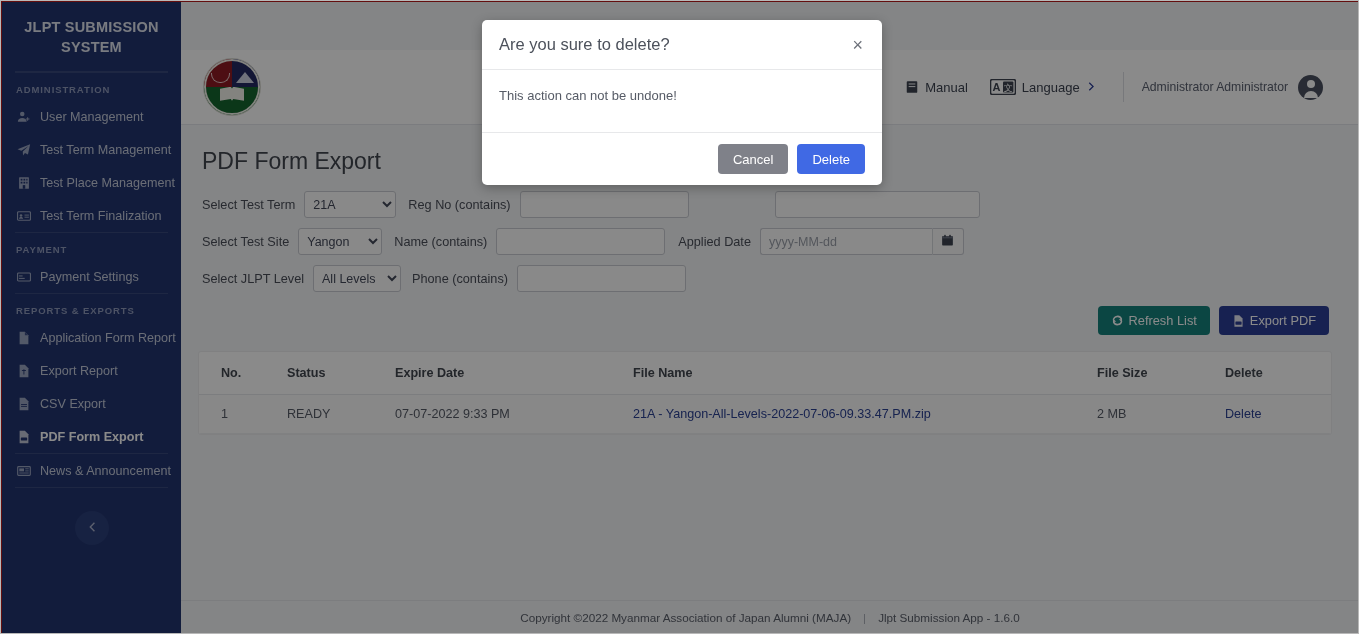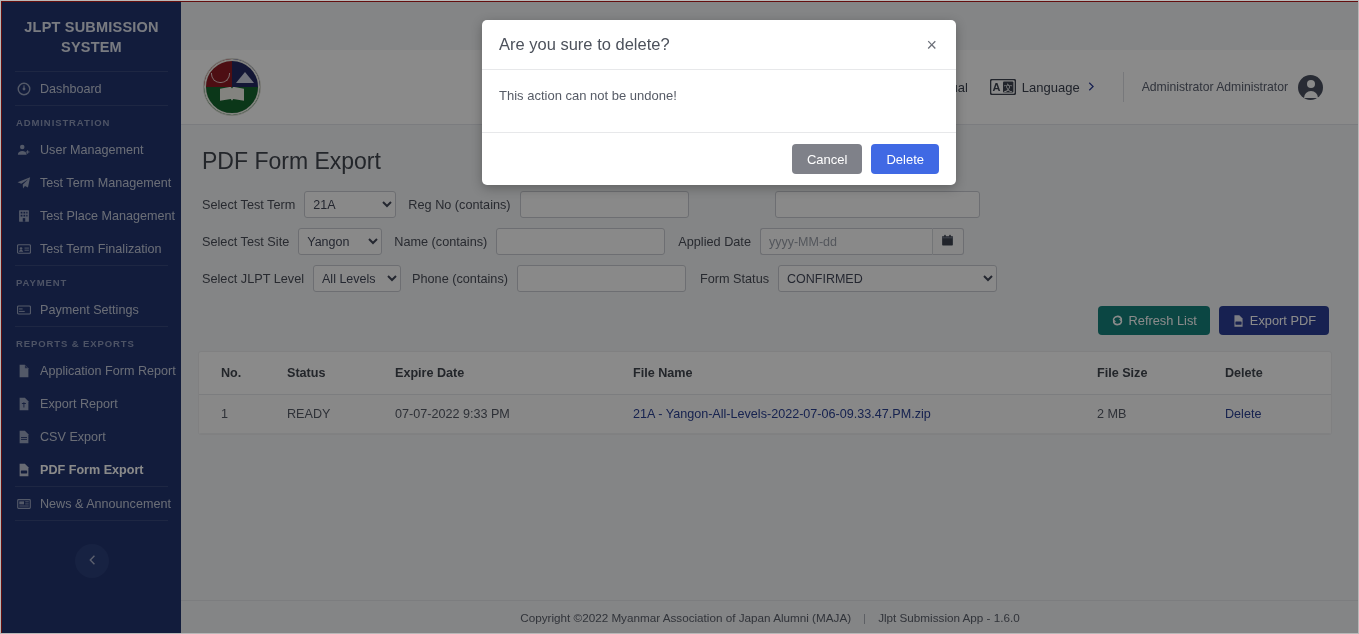--- a/index.html
+++ b/index.html
@@ -302,21 +302,21 @@
 
   
   #overlay {
     position: absolute; inset: 0;
     background: rgba(0,0,0,0.46);
     z-index: 50;
   }
   #modal {
     position: absolute;
     left: 481px; top: 19px;
-    width: 474px;
+    width: 400px;
     background: #ffffff;
     border-radius: 5px;
     z-index: 60;
     box-shadow: 0 3px 11px rgba(0,0,0,0.28);
     overflow: hidden;
   }
   .m-head {
     display: flex; align-items: center; justify-content: space-between;
     padding: 15px 17px;
     border-bottom: 1px solid #e7e8ea;
@@ -351,30 +351,20 @@
 </style>
 </head>
 <body>
 
 <div id="root">
 
   <div id="sidebar">
     <div class="brand">JLPT SUBMISSION SYSTEM</div>
     <div class="sb-sep"></div>
 
-    <div class="sb-item">
-      <span class="sb-ic">
-        <svg viewBox="0 0 16 16">
-            <circle cx="8" cy="8" r="6.6" fill="none" stroke="#c9cfe0" stroke-width="1.6"></circle>
-            <circle cx="8" cy="8" r="1.6"></circle>
-            <rect x="7.4" y="3.6" width="1.2" height="3.2" rx="0.5"></rect>
-          </svg>
-      </span>
-      <span>Dashboard</span>
-    </div>
     <div class="sb-sep"></div>
 
     <div class="sb-head">ADMINISTRATION</div>
     <div class="sb-item">
       <span class="sb-ic">
         <svg viewBox="0 0 16 16">
             <circle cx="6" cy="4.6" r="2.6"></circle>
             <path d="M1 13.4c0-2.7 2.2-4.2 5-4.2s5 1.5 5 4.2z"></path>
             <path d="M11.6 8.2h1.1v1.5h1.5v1.1h-1.5v1.5h-1.1v-1.5h-1.5V9.7h1.5z"></path>
           </svg>
@@ -599,26 +589,20 @@
         <div class="frow">
           <div class="fgrp">
             <span class="flabel">Select JLPT Level</span>
             <select class="fsel fctl" style="width:88px">
               <option>All Levels</option>
             </select>
           </div>
           <div class="fgrp" style="margin-left:11px">
             <span class="flabel">Phone (contains)</span>
             <input class="ftext fctl" style="width: 169px;" type="text" value="">
-          </div>
-          <div class="fgrp" style="margin-left:14px">
-            <span class="flabel">Form Status</span>
-            <select class="fsel fctl" style="width:219px">
-              <option>CONFIRMED</option>
-            </select>
           </div>
         </div>
 
         <div class="btn-row">
           <button class="btn btn-refresh">
             <span>
               <svg width="13" height="13" viewBox="0 0 16 16">
                   <path d="M13.6 2.9V5.6A6 6 0 0 0 2.1 7.4h1.7A4.3 4.3 0 0 1 11.9 6.4H9.6l4 4zM2.4 13.1v-2.7A6 6 0 0 0 13.9 8.6h-1.7A4.3 4.3 0 0 1 4.1 9.6h2.3l-4-4z" fill="#ffffff"></path>
                 </svg>
             </span>

